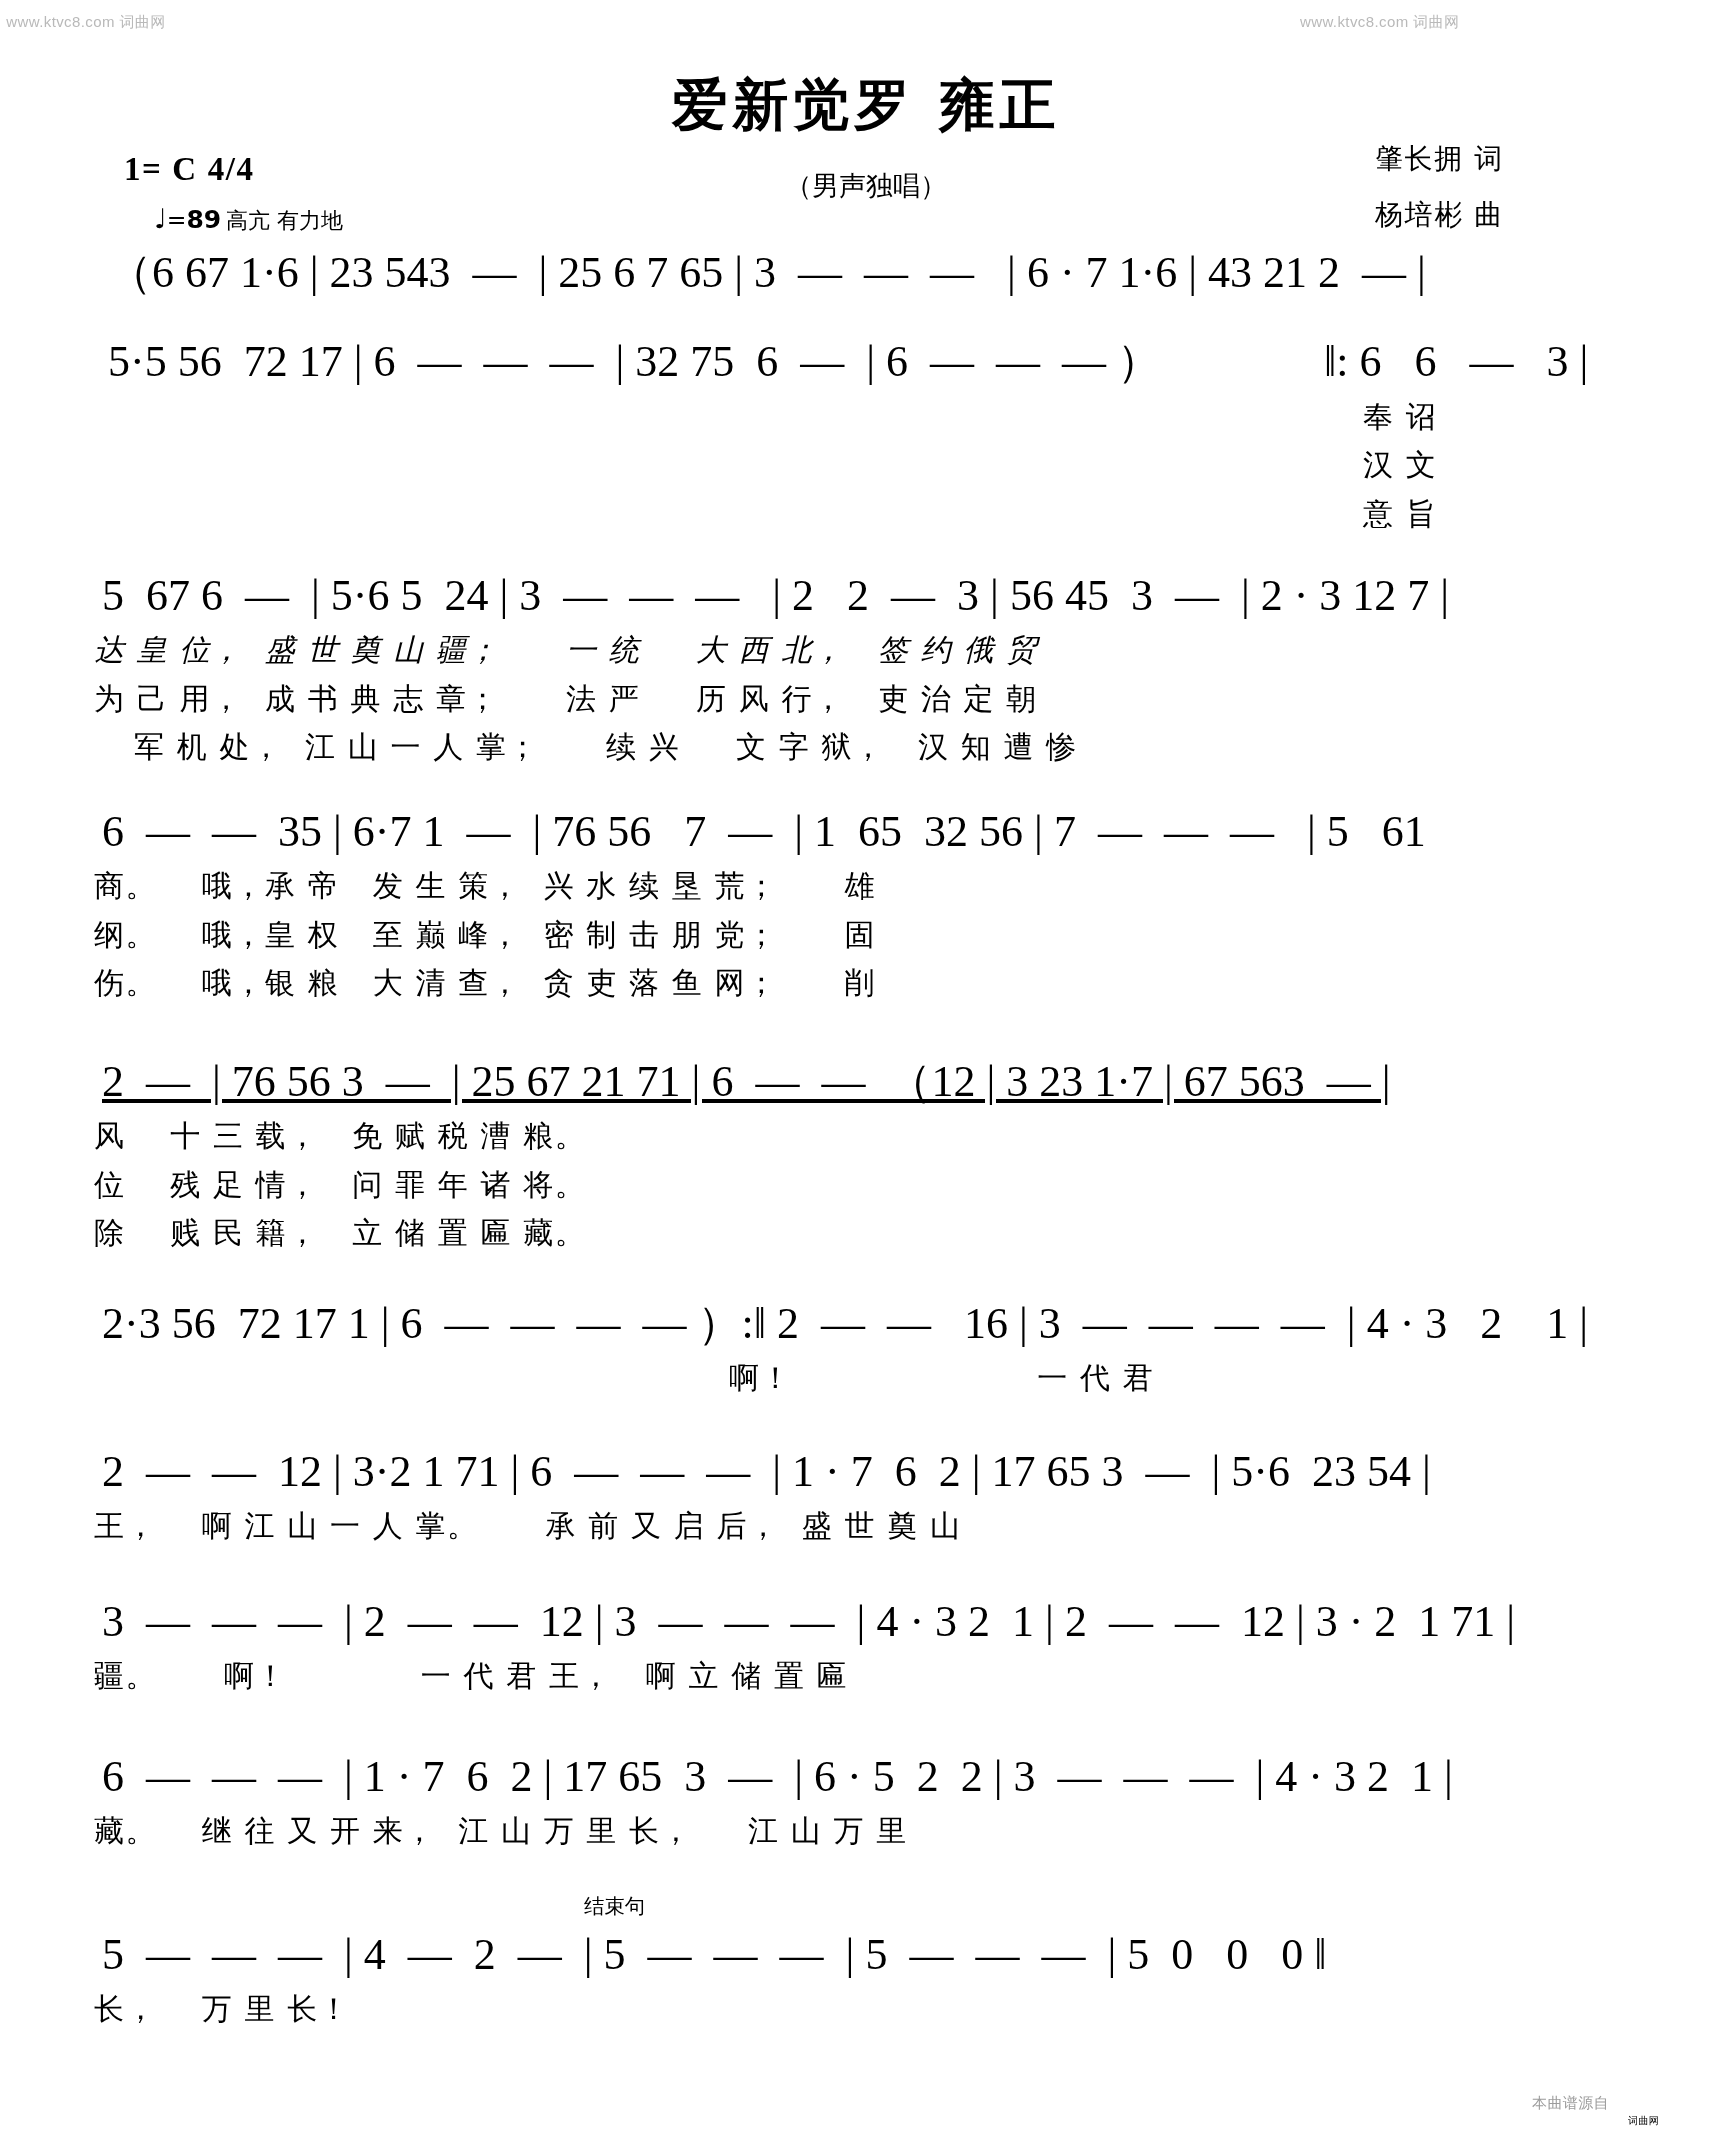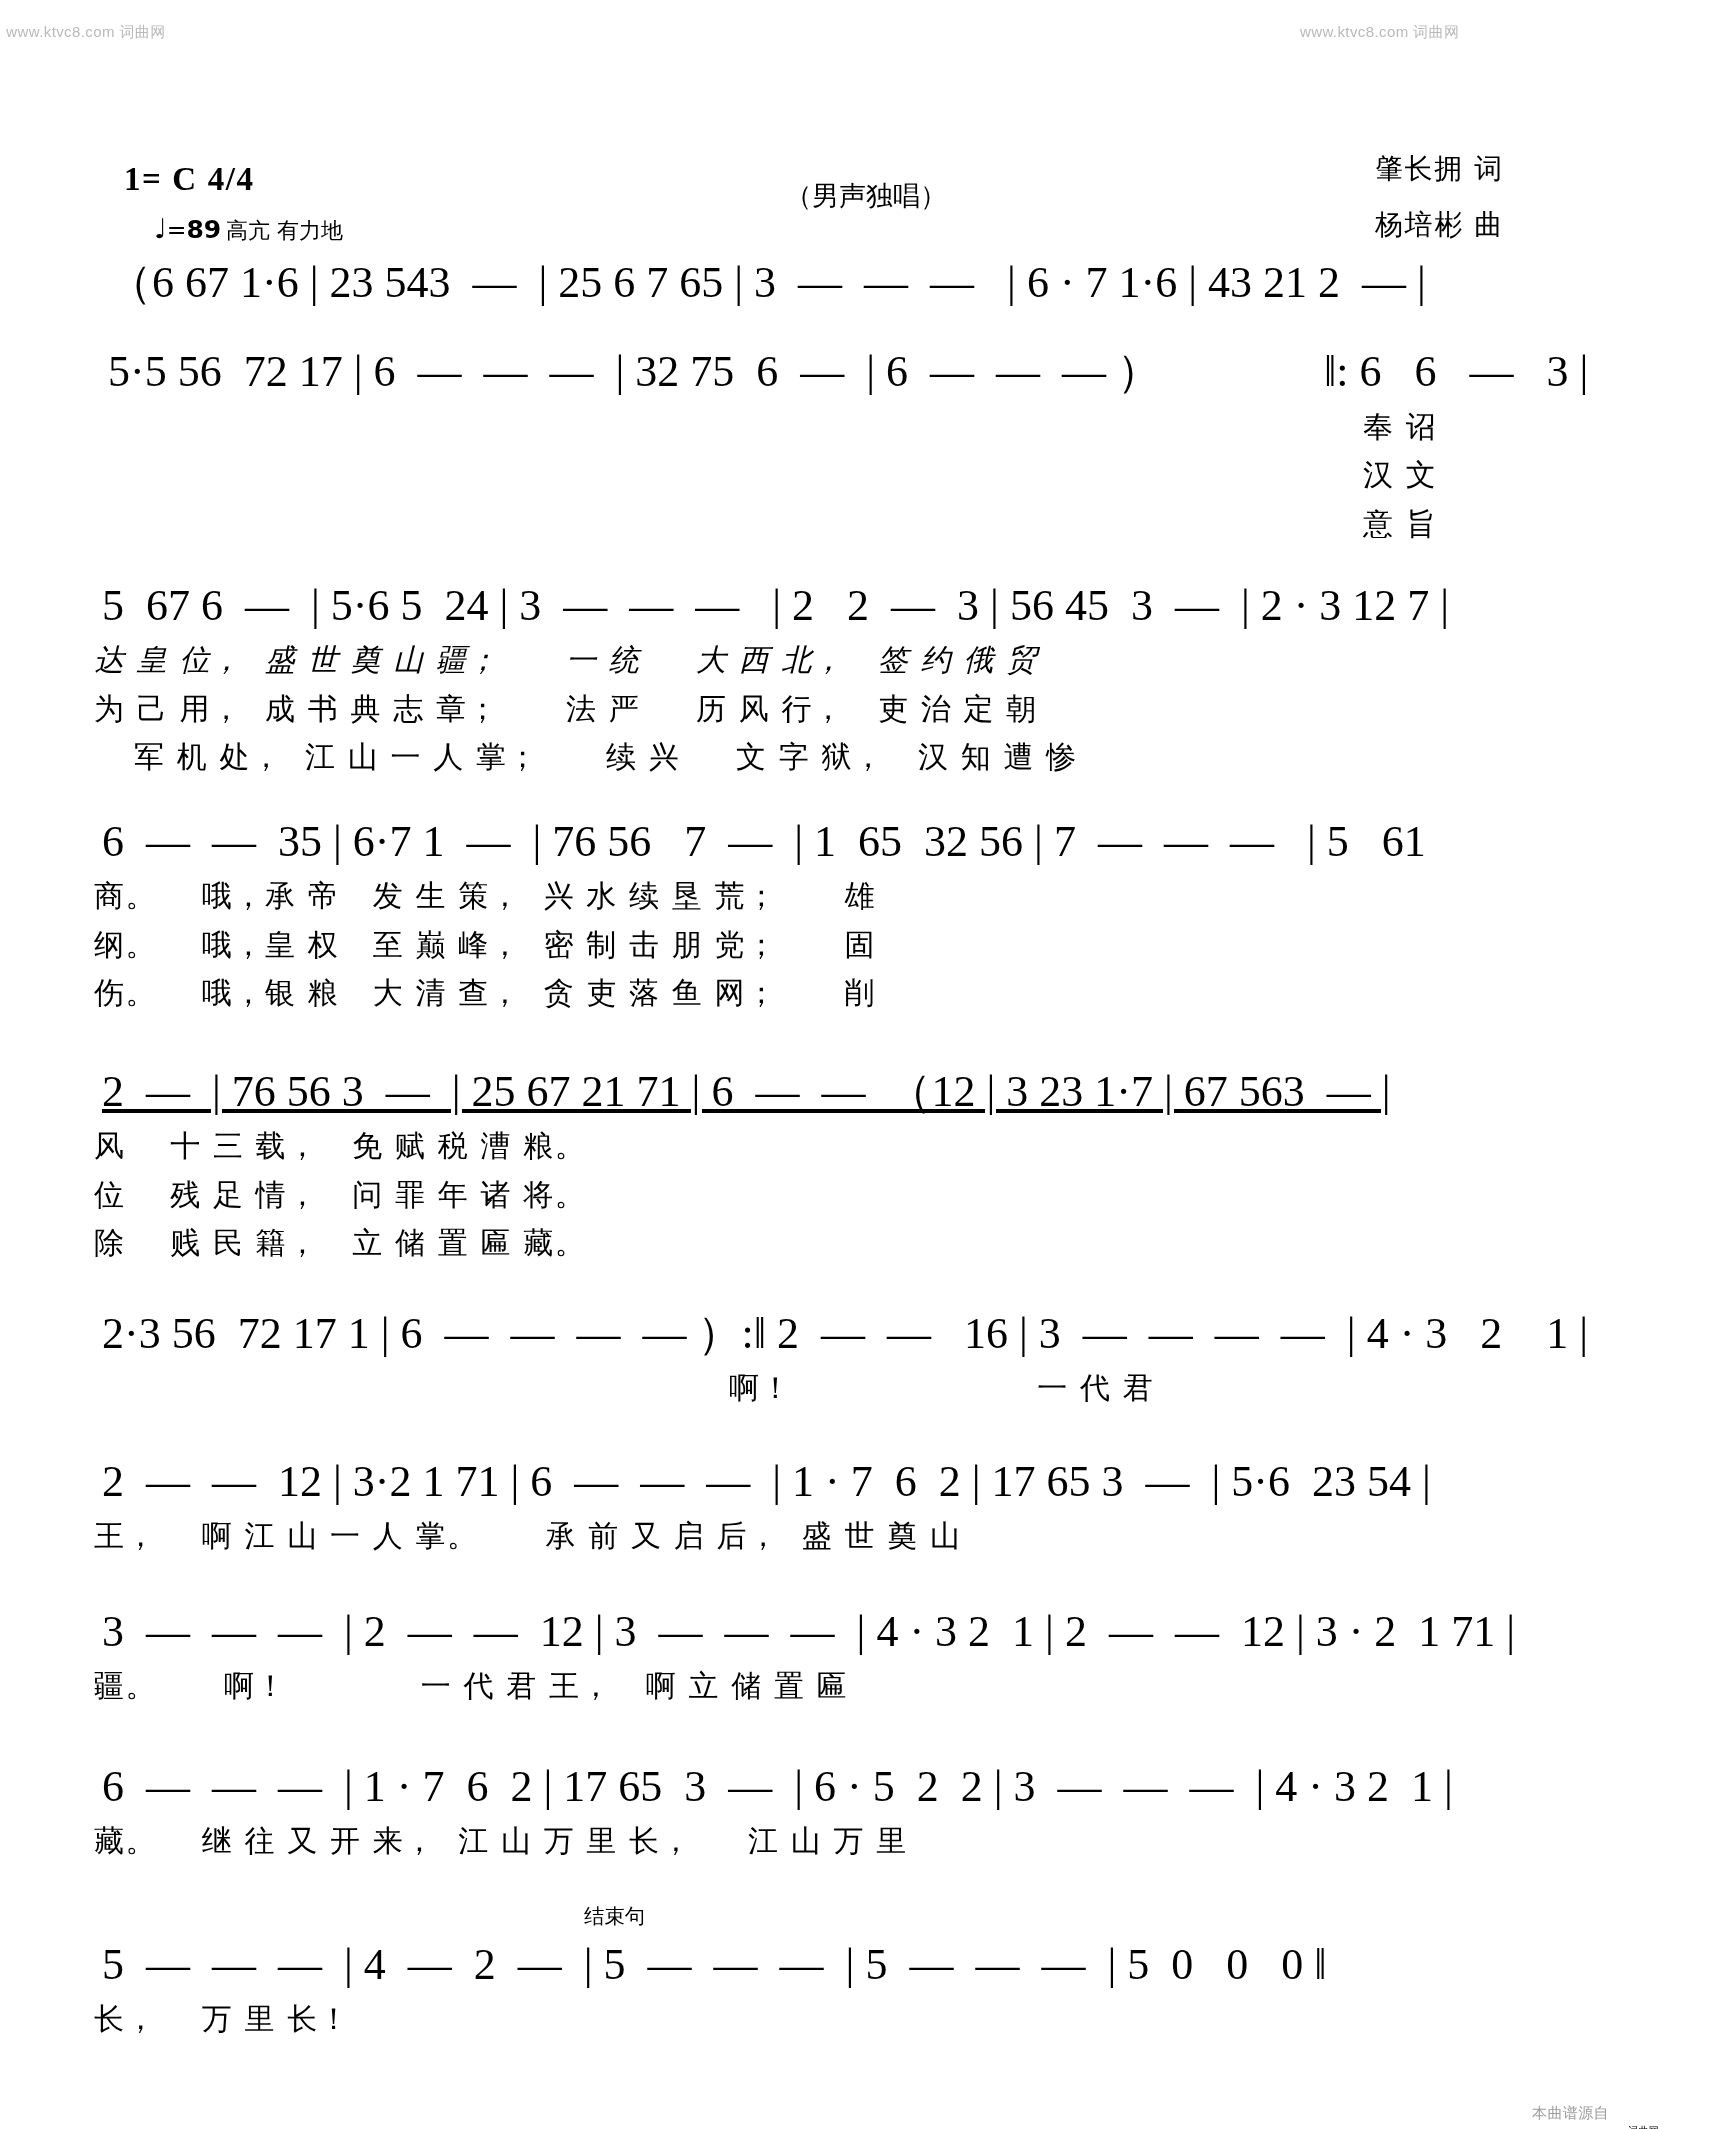--- a/index.html
+++ b/index.html
@@ -10,21 +10,21 @@
   body {
     width: 1732px;
     height: 2129px;
     position: relative;
     font-family: "Liberation Serif", serif;
     color: #000000;
     overflow: hidden;
   }
   .sheet {
     position: absolute;
-    left: 0; top: 12px;
+    left: 0; top: 2px;
     width: 1732px;
     height: 1607px;
   }
 
   
   .wm {
     position: absolute;
     font-family: "Liberation Sans", sans-serif;
     font-size: 15px;
     color: #b9b9b9;
@@ -116,20 +116,21 @@
 </head>
 <body>
 
 <div class="sheet">
 
   <div class="wm wm-tl">www.ktvc8.com   词曲网</div>
   <div class="wm wm-tr">www.ktvc8.com   词曲网</div>
   <div class="wm wm-br">本曲谱源自</div>
   <div class="wm wm-br2">词曲网</div>
 
+  <div class="title">爱新觉罗 雍正</div>
   <div class="subtitle">（男声独唱）</div>
   <div class="credit credit-1">肇长拥 词</div>
   <div class="credit credit-2">杨培彬 曲</div>
   <div class="keyline">1= C 4/4</div>
 
   <div class="tempo">
     <span class="note">♩</span><span>=</span><b>89</b><span class="expr">高亢 有力地</span>
   </div>
 
   <div class="notes" style="left:108px; top:249px;">（6 67 1·6 | 23 543  —  | 25 6 7 65 | 3  —  —  —   | 6 · 7 1·6 | 43 21 2  — |</div>

